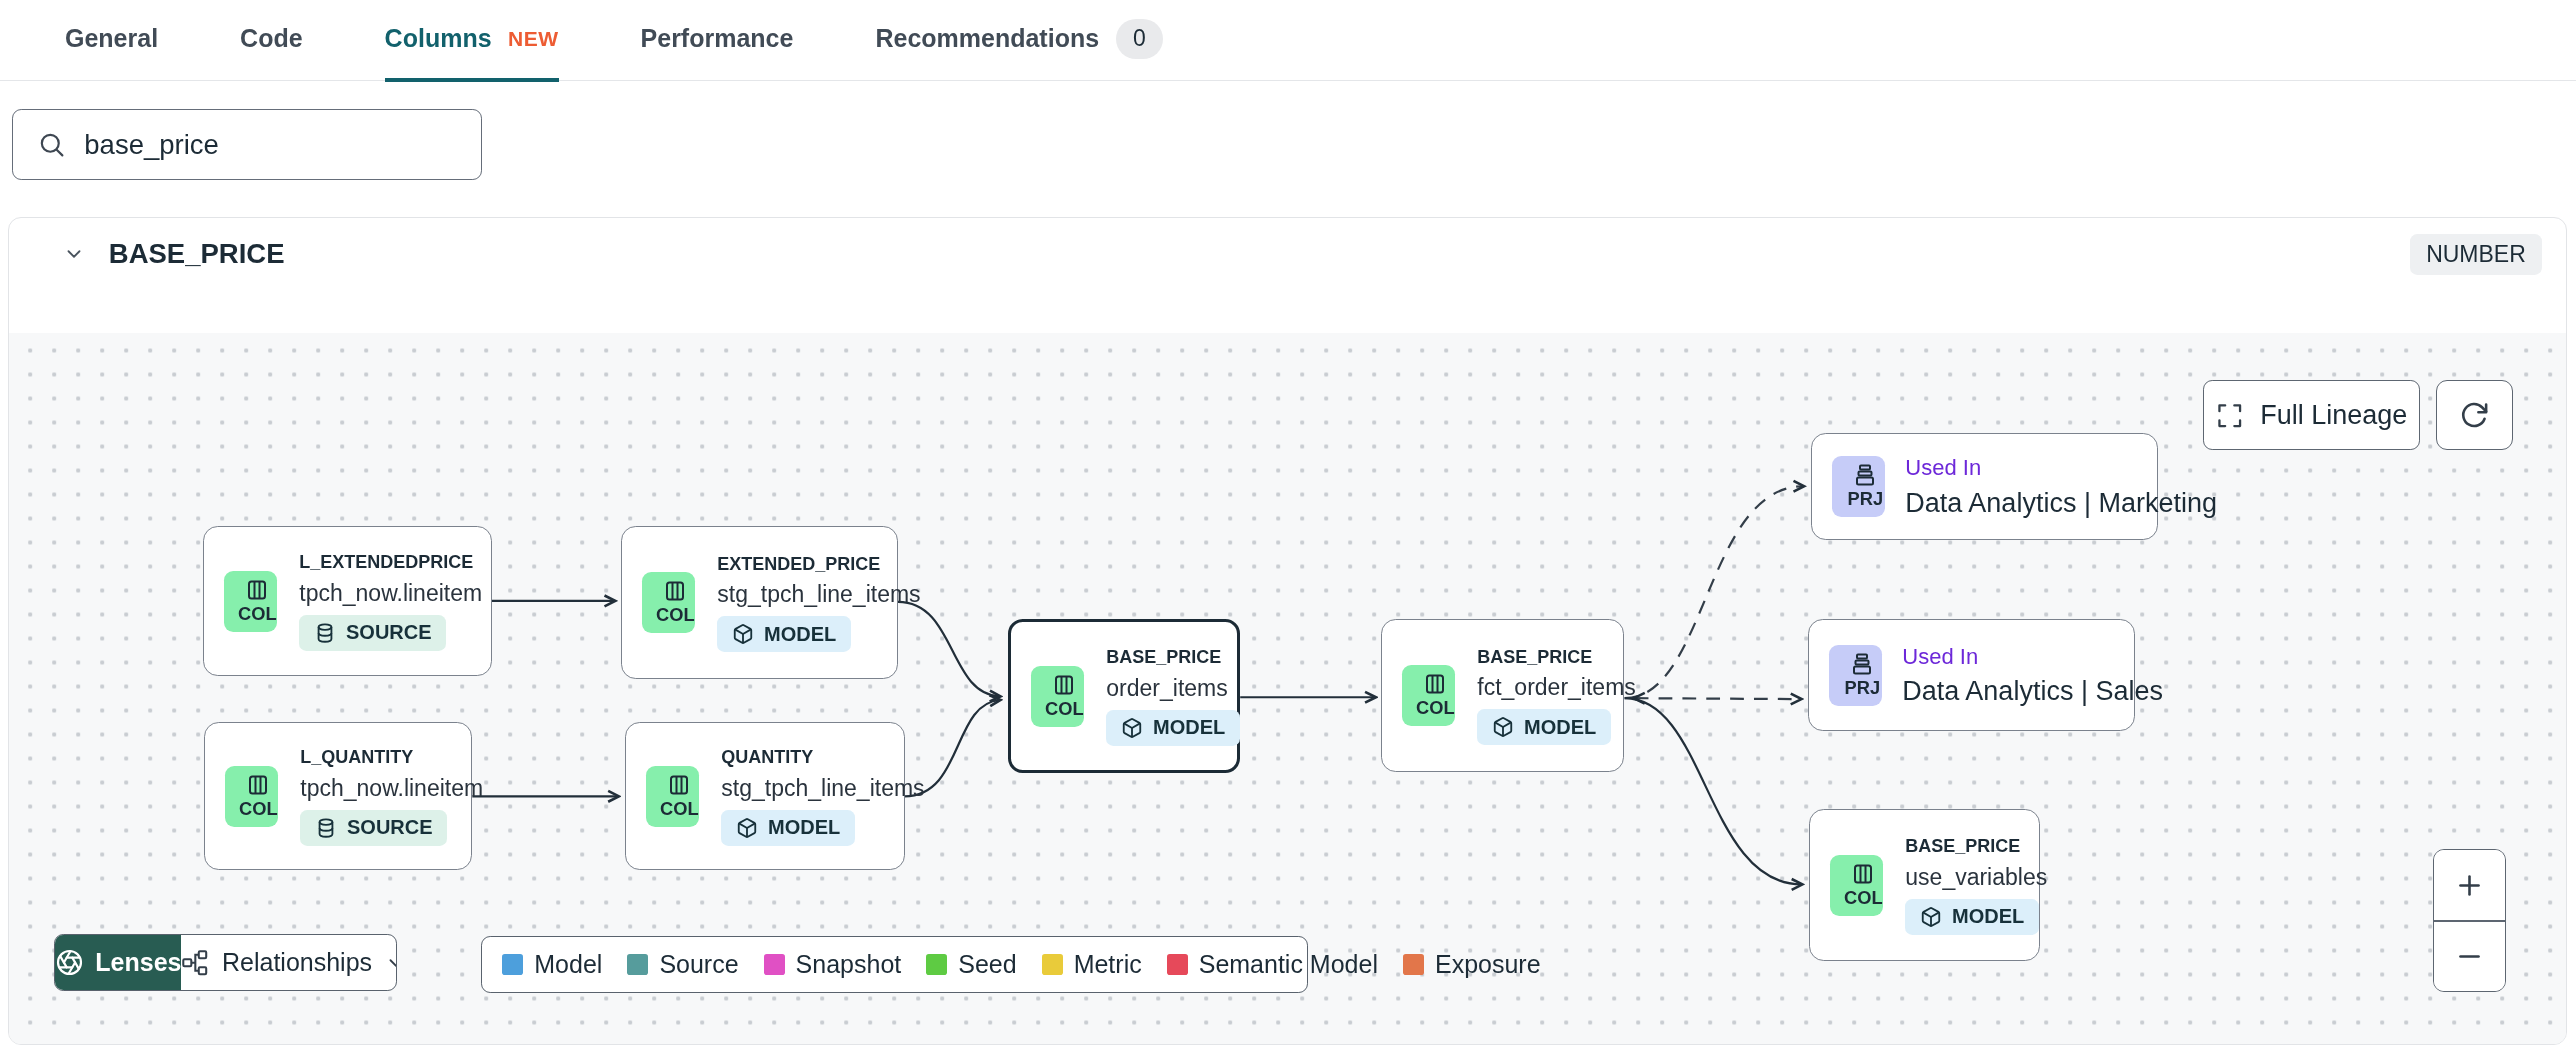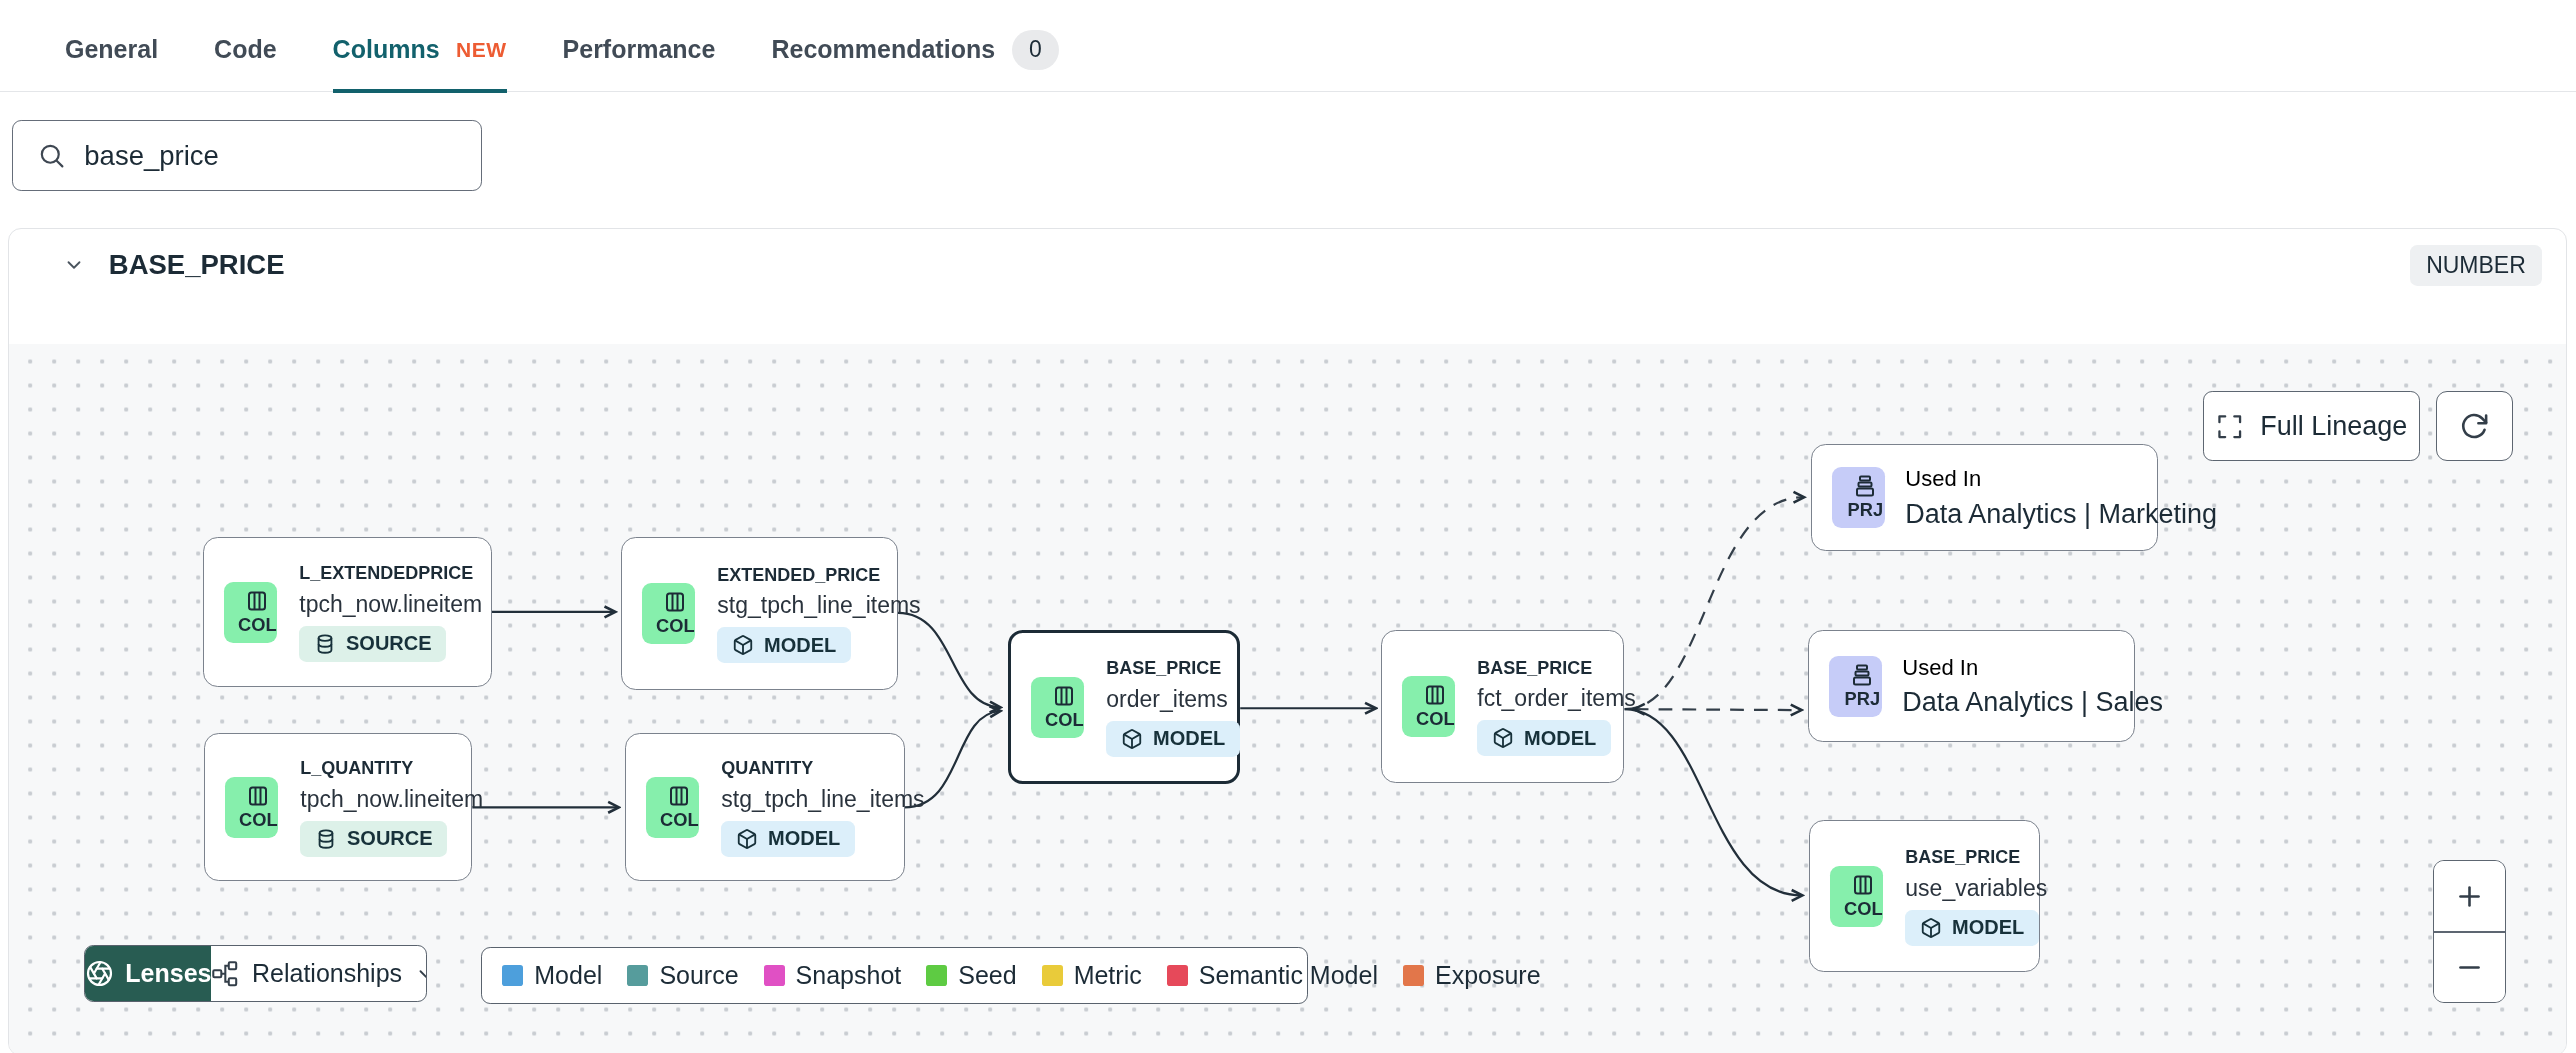--- a/index.html
+++ b/index.html
@@ -1,19 +1,19 @@
 <!DOCTYPE html>
 <html style="font-size:14.7px"><head>
 <meta charset="utf-8">
 <style>
   * { margin:0; padding:0; box-sizing:border-box; }
   html,body { width:2576px; height:1053px; background:#fff; font-family:"Liberation Sans", sans-serif; color:#1c2b36; overflow:hidden; }
 
   
-  .tabbar { display:flex; align-items:stretch; height:81px; border-bottom:1.8px solid #e4e6e9; padding-left:65px; gap:56px;margin-top:11px; }
+  .tabbar { display:flex; align-items:stretch; height:81px; border-bottom:1.8px solid #e4e6e9; padding-left:65px; gap:82px; }
   .tab { display:flex; align-items:center; gap:16.5px; font-size:25px; font-weight:600; color:#414b56; border-bottom:4.6px solid transparent; margin-bottom:-1.8px; cursor:pointer; }
   .tab.active { color:#12616c; border-bottom-color:#12616c; }
   .new-badge { color:#ed5c33; font-size:21px; font-weight:700; letter-spacing:0.5px; }
   .count-pill { background:#e9eaec; color:#1c2b36; border-radius:22px; padding:6.4px 17.4px; font-size:23px; font-weight:400; }
 
   
   .search-row { margin:28.4px 0 0 12px; }
   .search-box { width:470px; height:71px; border:1.8px solid #656d79; border-radius:9.2px; display:flex; align-items:center; padding-left:24px; gap:18.3px; background:#fff; }
   .search-box input { border:none; outline:none; font-size:27.5px; color:#1c2b36; font-family:inherit; flex:1; min-width:0; background:transparent; }
 
@@ -38,42 +38,42 @@
   .chipbox { width:53px; height:61px; border-radius:9.2px; display:flex; flex-direction:column; align-items:center; justify-content:center; gap:0.9px; flex:0 0 auto;padding-left:13px; }
   .chip-col { background:#86efac; }
   .chip-prj { background:#c6ccf8; }
   .chipbox span { font-size:18.3px; font-weight:700; color:#1c2b36; }
   .node-body { display:flex; flex-direction:column; align-items:flex-start; gap:6.4px; padding-right:18.3px; }
   .node-title { font-size:18px; font-weight:700; white-space:nowrap; }
   .node-sub { font-size:23px; color:#2a333d; white-space:nowrap; }
   .node-badge { display:inline-flex; align-items:center; gap:10px; border-radius:7.3px; padding:6.4px 14.7px; font-size:20px; font-weight:600; color:#17313a; margin-top:1.8px; }
   .badge-source { background:#ddf1e9; }
   .badge-model { background:#dceffa; }
-  .usedin-label { font-size:22px; color:#000000; }
+  .usedin-label { font-size:22px; color:#6d28d9; }
   .usedin-title { font-size:27px; color:#1c2b36; white-space:nowrap; }
 
   .n0 { left:194px; top:193px; width:289px; height:150px; }
   .n1 { left:612px; top:193px; width:277px; height:153px; }
   .n2 { left:195px; top:389px; width:268px; height:148px; }
   .n3 { left:616px; top:389px; width:280px; height:148px; }
   .n4 { left:999px; top:286px; width:232px; height:154px; }
   .n5 { left:1372px; top:286px; width:243px; height:153px; }
   .n6 { left:1802px; top:100px; width:347px; height:107px; gap:20px; }
   .n7 { left:1799px; top:286px; width:327px; height:112px; gap:20px; }
   .n8 { left:1800px; top:476px; width:231px; height:152px; }
 
   
   .ctl { position:absolute; background:#fff; border:1.8px solid #5d6671; border-radius:9.2px; display:flex; align-items:center; justify-content:center; cursor:pointer; }
   .full-lineage { left:2194px; top:47px; width:217px; height:70px; gap:16.5px; font-size:27px; color:#1c2b36; }
   .refresh-btn { left:2427px; top:47px; width:77px; height:70px; border-radius:11px; }
   .zoom-stack { position:absolute; left:2424px; top:516px; width:73px; height:143px; border:1.8px solid #5d6671; border-radius:11px; background:#fff; display:flex; flex-direction:column; overflow:hidden; }
   .zoom-btn { flex:1; display:flex; align-items:center; justify-content:center; cursor:pointer; background:#fff; border:none; }
   .zoom-divider { height:1.8px; background:#5d6671; }
 
-  .lens-group { position:absolute; left:45px; top:601px; width:343px; height:57px; border:1.8px solid #59626d; border-radius:9.2px; overflow:hidden; display:flex; background:#fff;margin-left:30px; }
+  .lens-group { position:absolute; left:45px; top:601px; width:343px; height:57px; border:1.8px solid #59626d; border-radius:9.2px; overflow:hidden; display:flex; background:#fff; }
   .lenses-seg { width:136px; background:#285c52; color:#fff; display:flex; align-items:center; justify-content:center; gap:11px; font-size:25px; font-weight:600; cursor:pointer; }
   .relationships-seg { flex:1; display:flex; align-items:center; justify-content:center; gap:13px; font-size:25px; color:#1c2b36; cursor:pointer; }
 
   .legend { position:absolute; left:472px; top:603px; width:827px; height:57px; border:1.8px solid #59626d; border-radius:9.2px; background:#fff; display:flex; align-items:center; padding:0 20px; gap:25px; }
   .legend-item { display:flex; align-items:center; gap:11px; font-size:25px; color:#1c2b36; white-space:nowrap; }
   .sq { width:21px; height:21px; border-radius:2.8px; display:inline-block; }
 
   svg.ic { display:block; }
 </style>
 </head>

